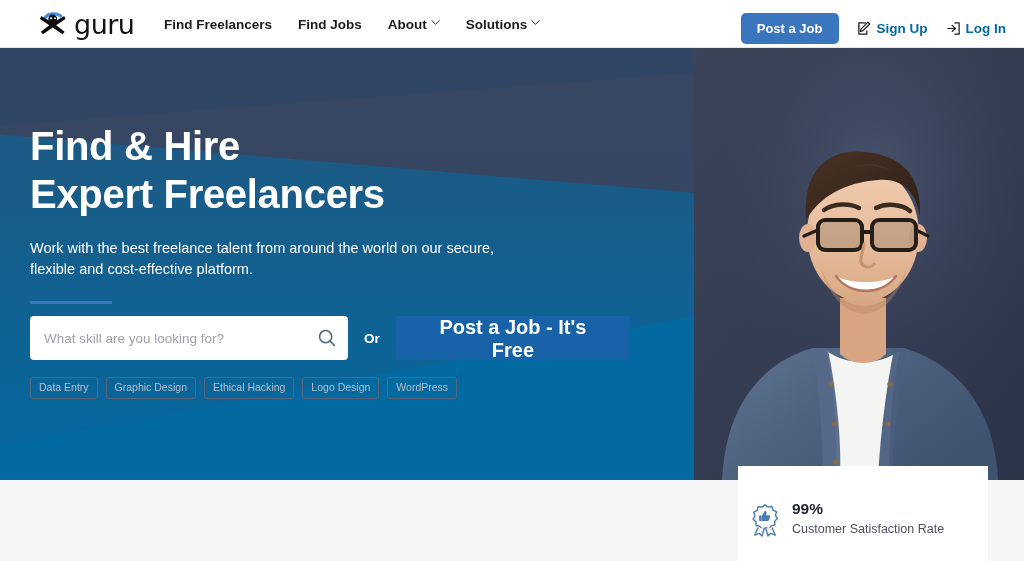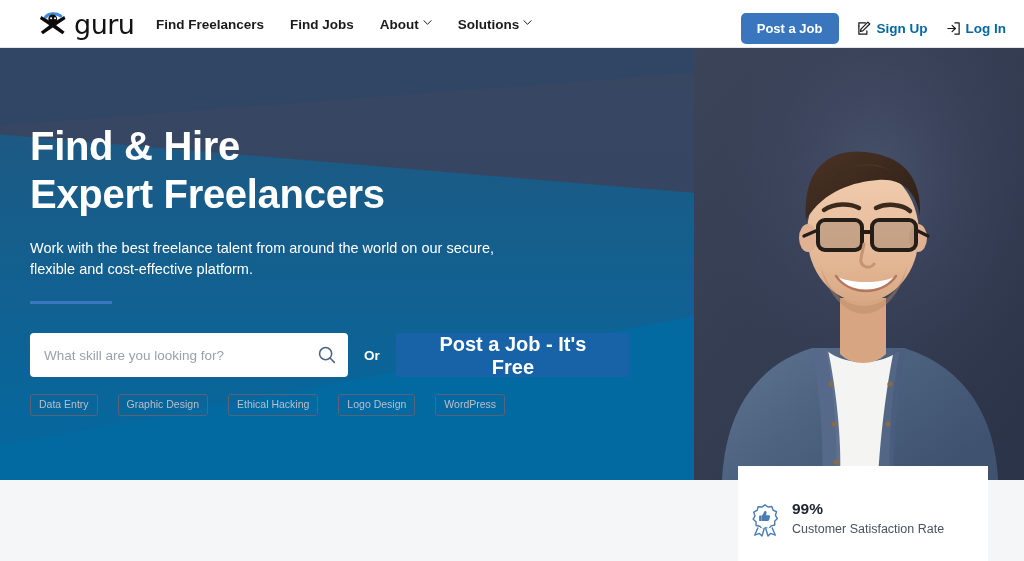--- a/index.html
+++ b/index.html
@@ -47,21 +47,21 @@
     font-weight: 400;
     color: #121212;
     letter-spacing: -0.5px;
     margin-left: 3px;
     line-height: 1;
     font-family: "DejaVu Sans", sans-serif;
   }
 
   .nav {
     position: absolute;
-    left: 156px;
+    left: 164px;
     top: 0;
     height: 48px;
     display: flex;
     align-items: center;
     gap: 26px;
   }
   .nav-item {
     font-size: 13.5px;
     font-weight: 700;
     color: #1a1a1a;
@@ -169,21 +169,21 @@
     max-width: 480px;
   }
   .accent-bar {
     margin-top: 21px;
     width: 82px;
     height: 3px;
     background: #3a76bd;
   }
 
   .search-row {
-    margin-top: 29px;
+    margin-top: 12px;
     display: flex;
     align-items: center;
   }
   .search-box {
     position: relative;
     width: 340px;
     height: 44px;
     background: #ffffff;
     border-radius: 4px;
     display: flex;
@@ -229,21 +229,21 @@
     font-size: 20px;
     font-weight: 700;
     cursor: pointer;
     font-family: "Liberation Sans", sans-serif;
     border-radius: 2px;
   }
 
   .tags {
     margin-top: 17px;
     display: flex;
-    gap: 20px;
+    gap: 8px;
   }
   .tag {
     border: 1px solid #5a6278;
     color: #b9bfcc;
     font-size: 10.5px;
     padding: 4px 8px 5px;
     border-radius: 3px;
     cursor: pointer;
     white-space: nowrap;
     background: transparent;

